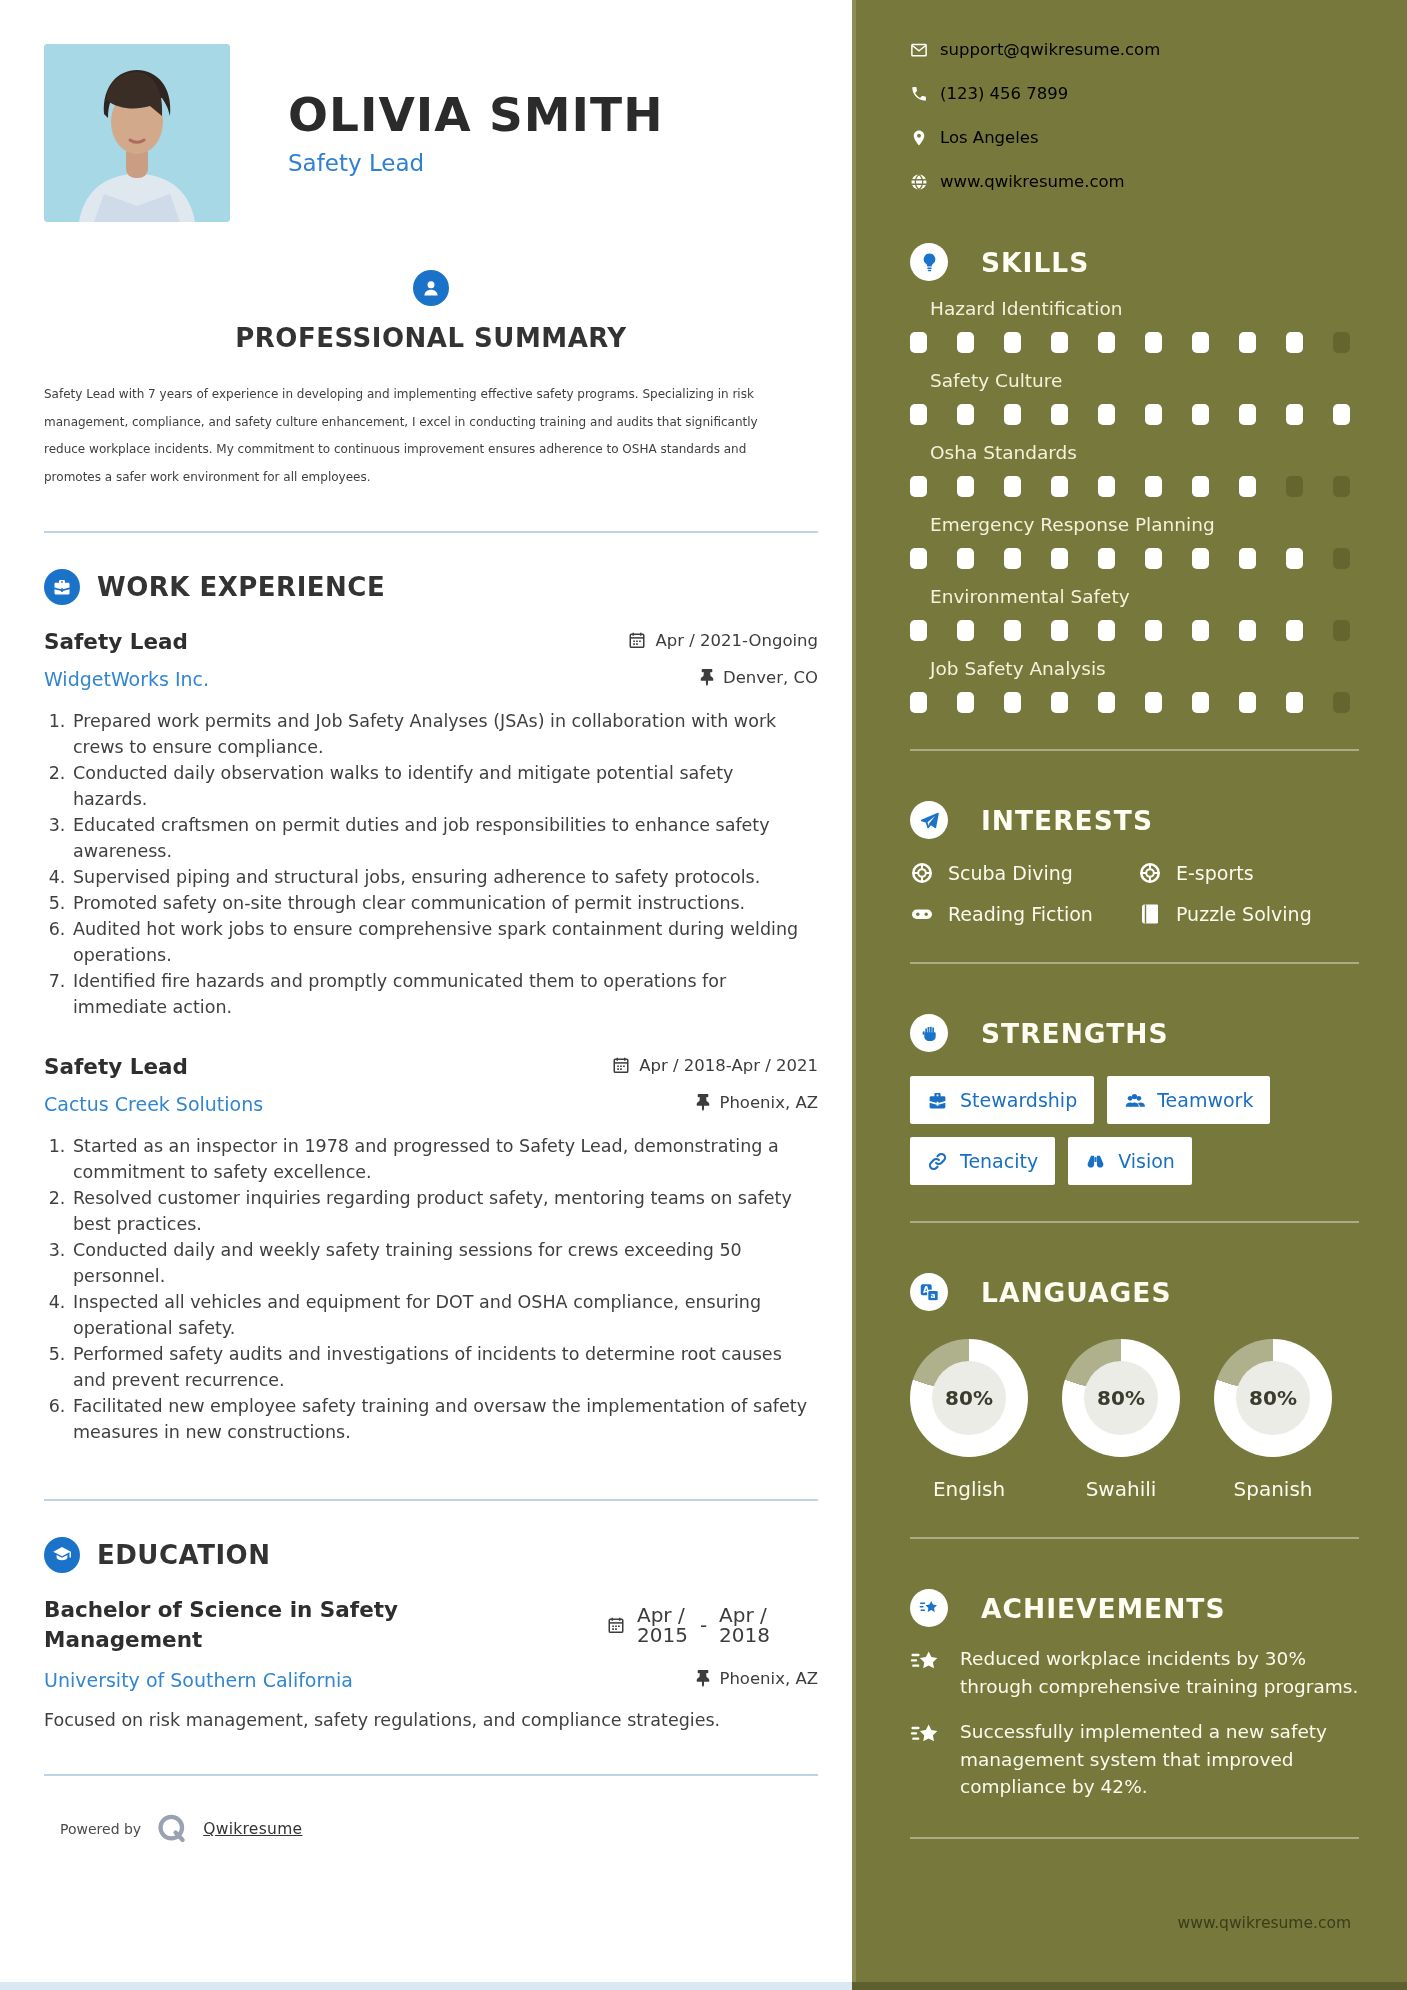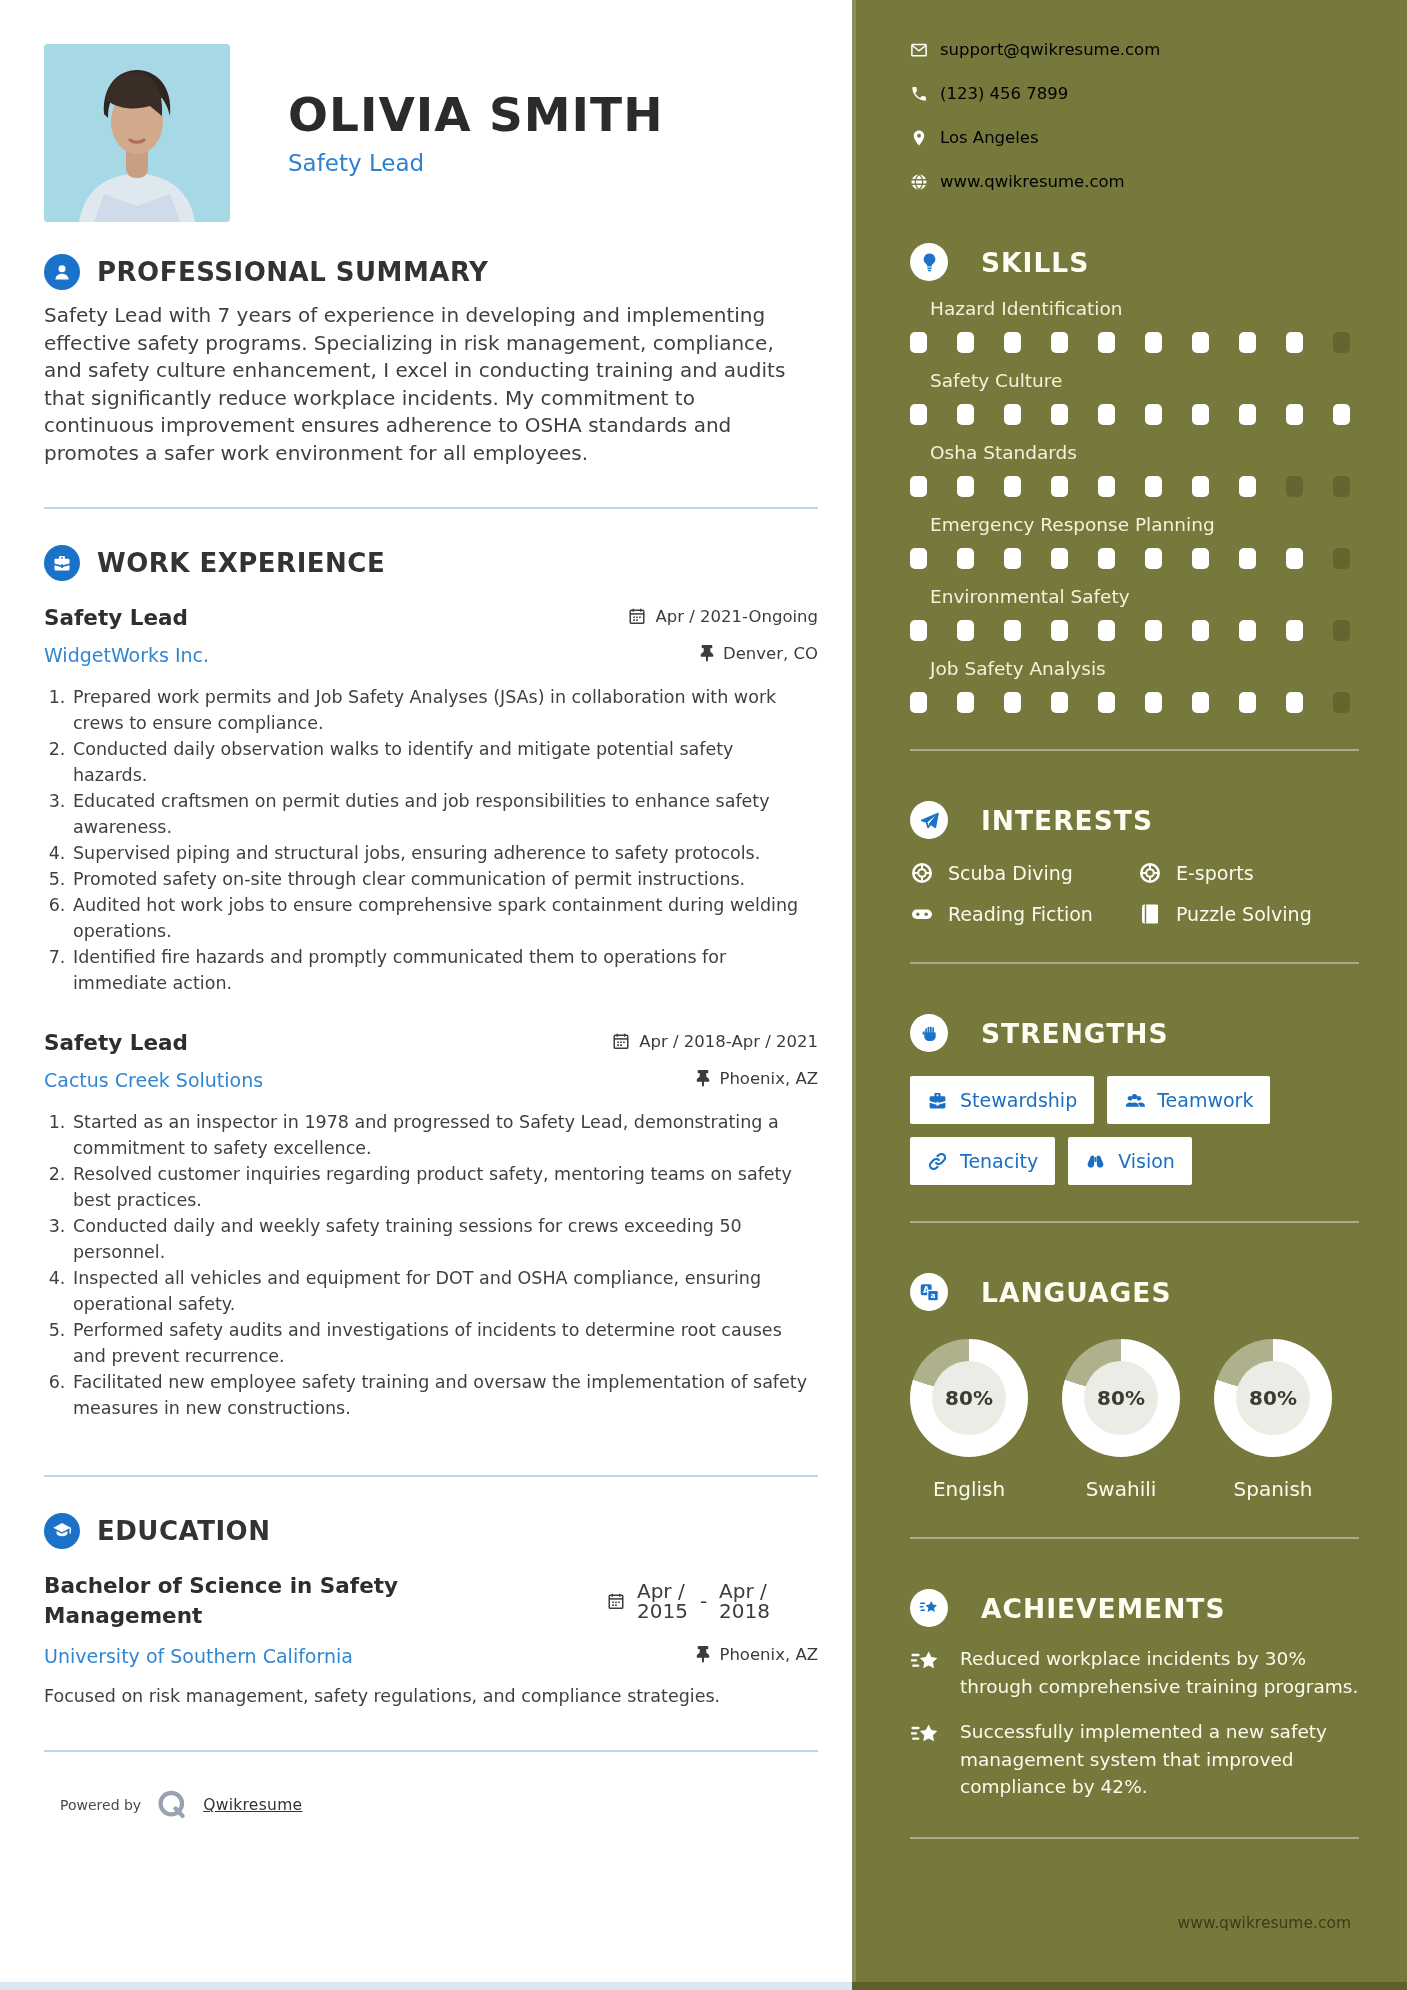--- a/index.html
+++ b/index.html
@@ -11,21 +11,21 @@
   .id-row{display:flex;align-items:center;gap:58px;}
   .photo{width:186px;height:178px;border-radius:4px;overflow:hidden;flex:none;background:#a6d8e6;}
   .photo svg{display:block;}
   .name{font-size:47px;font-weight:700;color:#2b2b2b;letter-spacing:1px;line-height:1.05;}
   .role{font-size:23px;color:#2f80d0;margin-top:10px;font-weight:500;}
   .sec-head{display:flex;align-items:center;gap:17px;}
   .sec-icon{width:36px;height:36px;border-radius:50%;background:#1a73c8;display:flex;
             align-items:center;justify-content:center;flex:none;color:#fff;}
   .sec-icon svg{width:20px;height:20px;}
   .sec-title{font-size:26px;font-weight:700;color:#333;letter-spacing:.5px;}
-  .summary-text{margin-top:12px;width:742px;font-size:20px;line-height:27.5px;color:#3f3f3f;}
+  .summary-text{margin-top:28px;width:742px;font-size:12px;line-height:27.5px;color:#3f3f3f;}
   .ldivider{height:2px;background:#bcd5e6;margin:40px 0 36px 0;width:774px;}
   .job{margin-top:24px;}
   .job + .job{margin-top:34px;}
   .job-top{display:flex;justify-content:space-between;align-items:baseline;}
   .job-title{font-size:21.5px;font-weight:700;color:#2e2e2e;}
   .meta{display:flex;align-items:center;gap:9px;font-size:16.5px;color:#3c3c3c;}
   .meta svg{flex:none;}
   .job-sub{display:flex;justify-content:space-between;align-items:baseline;margin-top:14px;}
   .link-blue{font-size:19px;color:#3186d2;font-weight:500;text-decoration:none;}
   ol.bullets{margin:18px 0 0 0;padding-left:27px;width:742px;font-size:17.5px;
@@ -97,21 +97,21 @@
           <path d="M62 56c14 10 30 10 44 6l12 10c2-30-12-44-25-44-19 0-29 12-31 28z" fill="#3a2d26"></path>
           <path d="M86 96c4 3 10 3 14 0" fill="none" stroke="#b06a5e" stroke-width="3" stroke-linecap="round"></path>
         </svg>
       </div>
       <div>
         <div class="name">OLIVIA SMITH</div>
         <div class="role">Safety Lead</div>
       </div>
     </div>
 
-    <div style="margin-top:32px;" class="sec-head">
+    <div style="margin-top:48px;flex-direction:column;" class="sec-head">
       <span class="sec-icon">
           <svg viewBox="0 0 24 24" width="100%" height="100%" fill="currentColor">
             <circle cx="12" cy="8" r="4.2"></circle>
             <path d="M4 21c.4-4.5 3.8-7 8-7s7.6 2.5 8 7z"></path>
           </svg>
         </span>
       <span class="sec-title">PROFESSIONAL SUMMARY</span>
     </div>
     <div class="summary-text">Safety Lead with 7 years of experience in developing and implementing effective safety programs. Specializing in risk management, compliance, and safety culture enhancement, I excel in conducting training and audits that significantly reduce workplace incidents. My commitment to continuous improvement ensures adherence to OSHA standards and promotes a safer work environment for all employees.</div>
 

